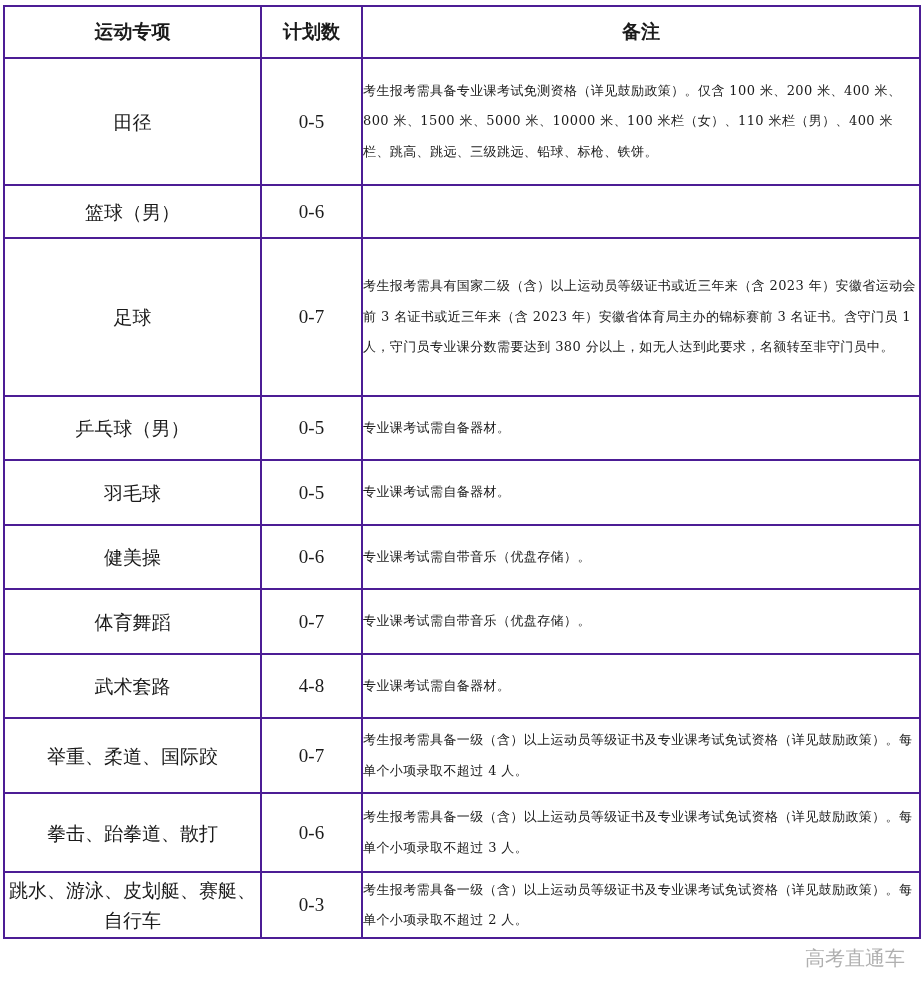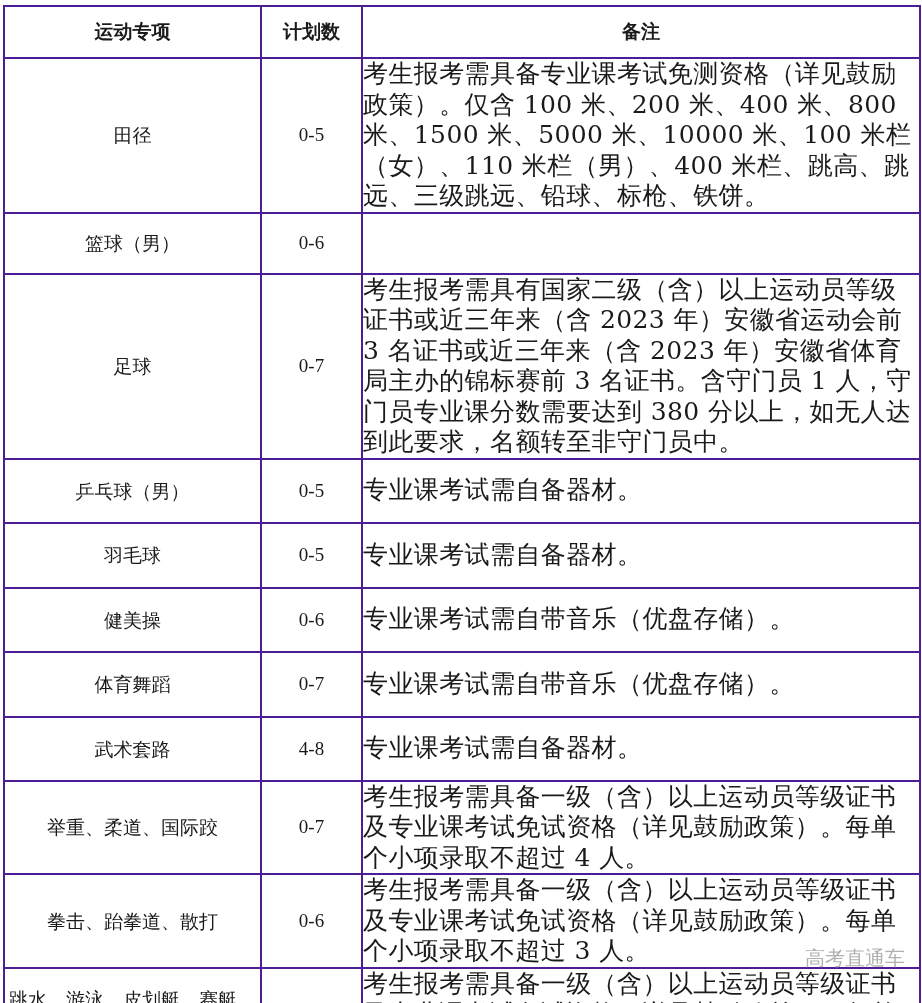--- a/index.html
+++ b/index.html
@@ -13,21 +13,21 @@
     color: #1a1a1a;
   }
   table.plan td, table.plan th {
     border: 2px solid #4c1d95;
     padding: 0;
     vertical-align: middle;
   }
   th { font-weight: bold; font-size: 19px; text-align: center; height: 50px; }
   td.sport { text-align: center; font-size: 19px; line-height: 30px; }
   td.count { text-align: center; font-size: 19px; font-family: "Liberation Serif", serif; }
-  td.note { text-align: left; font-size: 25px; line-height: 30.5px; padding-left: 2px; letter-spacing: 0.4px; }
+  td.note { text-align: left; font-size: 13px; line-height: 30.5px; padding-left: 2px; letter-spacing: 0.4px; }
   .watermark {
     position: absolute; left: 785px; top: 945px;
     font-family: "DejaVu Sans", sans-serif;
     font-size: 20px; color: rgba(150,150,150,0.75);
     pointer-events: none;
     margin-left: 20px;
   }
 </style>
 </head>
 <body>
@@ -44,21 +44,21 @@
       <th>计划数</th>
       <th>备注</th>
     </tr>
   </thead>
   <tbody id="tbody">
     <tr style="height: 127px;">
       <td class="sport">田径</td>
       <td class="count">0-5</td>
       <td class="note">考生报考需具备专业课考试免测资格（详见鼓励政策）。仅含 100 米、200 米、400 米、800 米、1500 米、5000 米、10000 米、100 米栏（女）、110 米栏（男）、400 米栏、跳高、跳远、三级跳远、铅球、标枪、铁饼。</td>
     </tr>
-    <tr style="height: 61px;">
+    <tr style="height: 53px;">
       <td class="sport">篮球（男）</td>
       <td class="count">0-6</td>
       <td class="note"></td>
     </tr>
     <tr style="height: 158px;">
       <td class="sport">足球</td>
       <td class="count">0-7</td>
       <td class="note">考生报考需具有国家二级（含）以上运动员等级证书或近三年来（含 2023 年）安徽省运动会前 3 名证书或近三年来（含 2023 年）安徽省体育局主办的锦标赛前 3 名证书。含守门员 1 人，守门员专业课分数需要达到 380 分以上，如无人达到此要求，名额转至非守门员中。</td>
     </tr>
     <tr style="height: 64px;">
@@ -79,21 +79,21 @@
     <tr style="height: 65px;">
       <td class="sport">体育舞蹈</td>
       <td class="count">0-7</td>
       <td class="note">专业课考试需自带音乐（优盘存储）。</td>
     </tr>
     <tr style="height: 64px;">
       <td class="sport">武术套路</td>
       <td class="count">4-8</td>
       <td class="note">专业课考试需自备器材。</td>
     </tr>
-    <tr style="height: 67px; padding-left: 26px;">
+    <tr style="height: 75px; padding-left: 26px;">
       <td class="sport">举重、柔道、国际跤</td>
       <td class="count">0-7</td>
       <td class="note">考生报考需具备一级（含）以上运动员等级证书及专业课考试免试资格（详见鼓励政策）。每单个小项录取不超过 4 人。</td>
     </tr>
     <tr style="height: 79px;">
       <td class="sport">拳击、跆拳道、散打</td>
       <td class="count">0-6</td>
       <td class="note">考生报考需具备一级（含）以上运动员等级证书及专业课考试免试资格（详见鼓励政策）。每单个小项录取不超过 3 人。</td>
     </tr>
     <tr style="height: 66px;">

